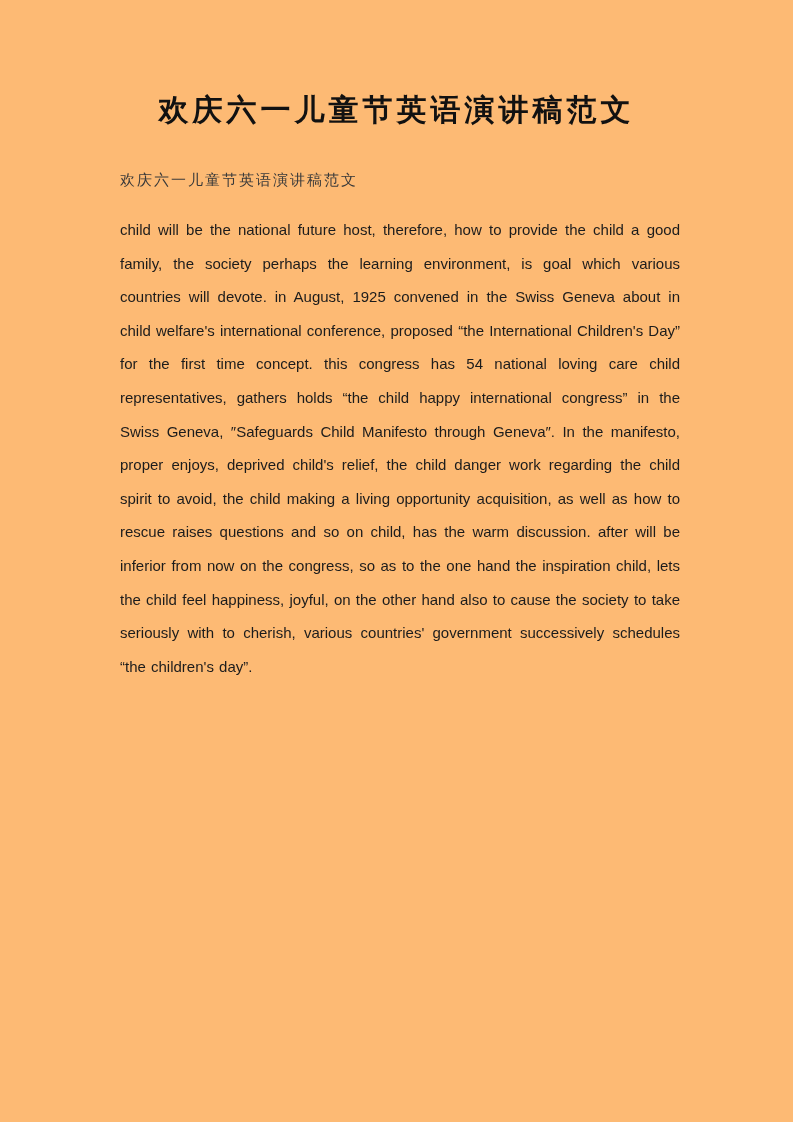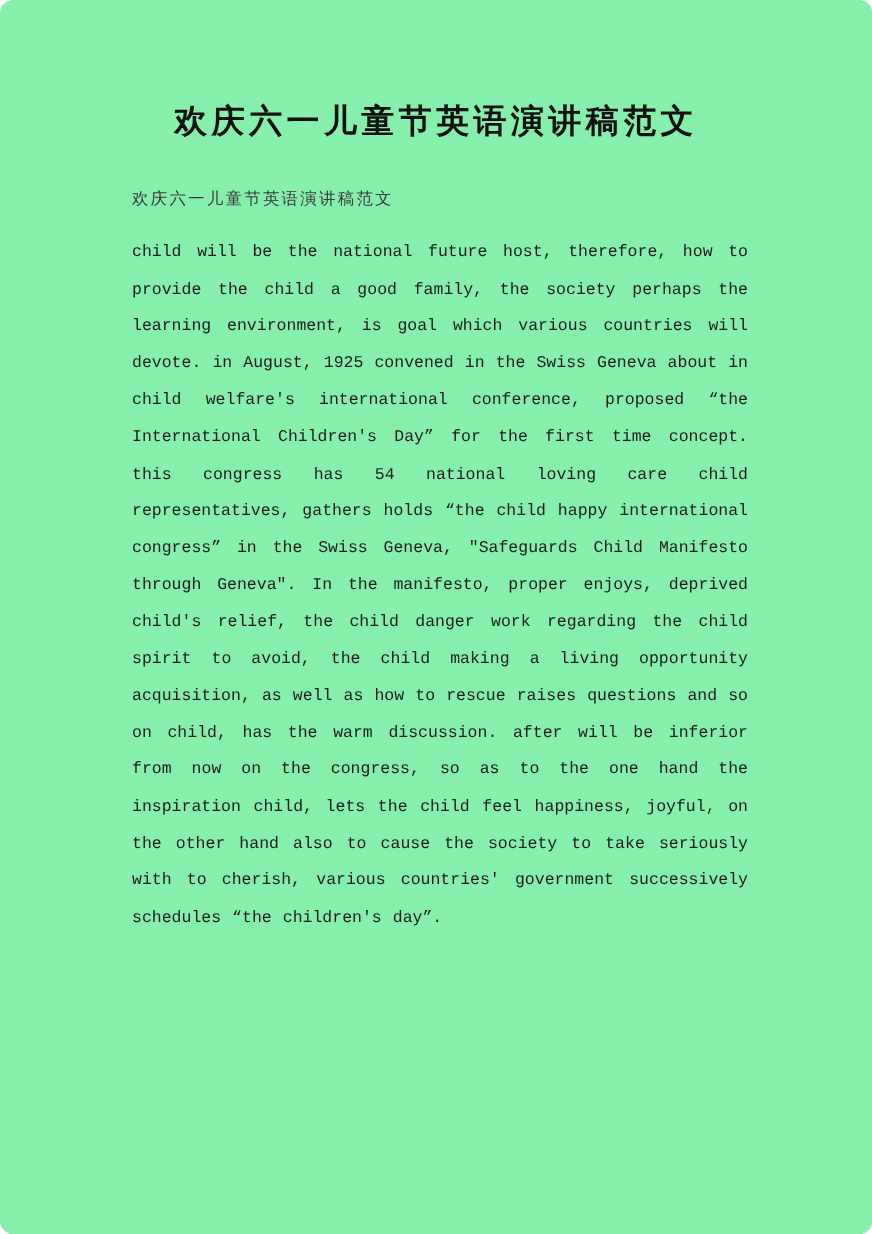--- a/index.html
+++ b/index.html
@@ -4,25 +4,24 @@
 <style>
   html, body {
     margin: 0;
     padding: 0;
     background: #ffffff;
   }
   .page {
     position: relative;
     width: 793px;
     height: 1122px;
-    background: #86efac;
+    background: #fdba74;
     overflow: hidden;
     font-family: "Liberation Serif", "DejaVu Serif", serif;
     color: #1c1c1c;
-    border-radius: 12px;
   }
   .doc-title {
     position: absolute;
     top: 90px;
     left: 0;
     width: 793px;
     margin: 0;
     text-align: center;
     font-family: "DejaVu Serif", "Liberation Serif", serif;
     font-weight: bold;
@@ -43,21 +42,21 @@
     color: #3a3a3a;
     white-space: nowrap;
   }
   .doc-body {
     position: absolute;
     top: 213px;
     left: 120px;
     width: 560px;
     margin: 0;
     text-align: justify;
-    font-family: Liberation Mono, monospace;
+    font-family: Liberation Sans, sans-serif;
     font-size: 15px;
     line-height: 33.6px;
     color: #1c1c1c;
     word-spacing: 1px;
   }
 </style>
 </head>
 <body>
 
 <div class="page">

